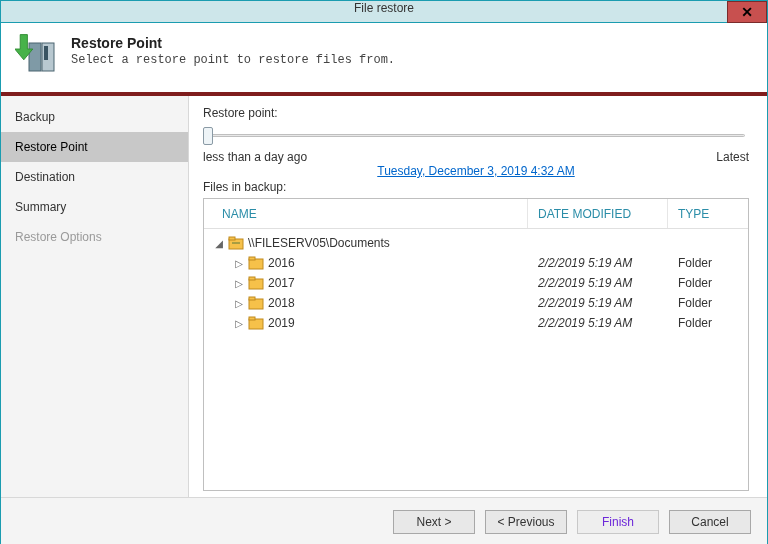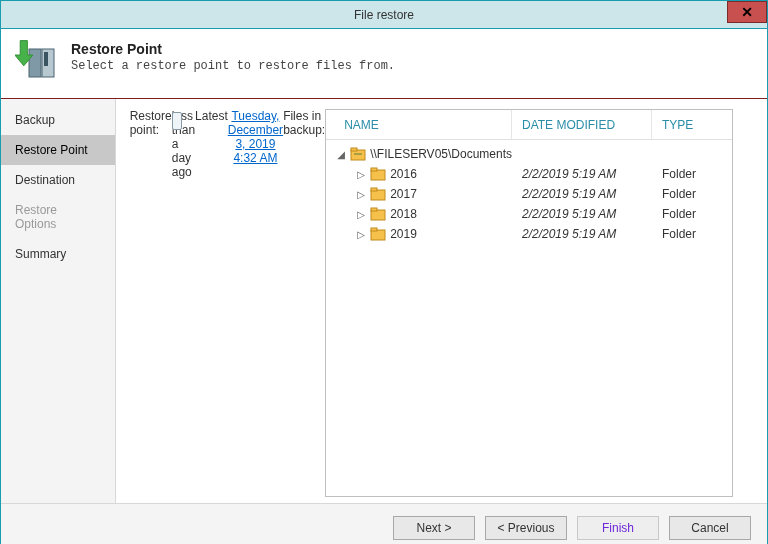--- a/index.html
+++ b/index.html
@@ -13,25 +13,25 @@
   overflow: hidden;
 }
 .window {
   width: 768px;
   height: 544px;
   border: 1px solid #1a9cb0;
   background: #fff;
   position: relative;
 }
 .titlebar {
-  height: 28px;
+  height: 22px;
   background: #cde6ea;
   border-bottom: 1px solid #1a9cb0;
   display: flex;
-  align-items: center;
+  align-items: flex-start;
   position: relative;
 }
 .titlebar-title {
   flex: 1;
   text-align: center;
   font-size: 12px;
   color: #333;
 }
 .close-btn {
   width: 40px;
@@ -54,40 +54,41 @@
   padding: 10px 14px 12px 14px;
   gap: 12px;
 }
 .header-icon svg { width: 44px; height: 44px; }
 .header-text { padding-top: 2px; }
 .header-title { font-weight: 600; font-size: 14px; color: #222; }
 .header-sub { font-size: 12px; color: #444; margin-top: 2px; font-family: Liberation Mono, monospace; }
 .body {
   display: flex;
   height: 405px;
-  border-top: 1px solid #7f1d1d;
+  border-top: 4px solid #7f1d1d;
 }
 .sidebar {
   width: 188px;
   background: #f4f4f4;
   border-right: 1px solid #d8d8d8;
   padding-top: 6px;
 }
 .nav-item {
   padding: 8px 14px;
   font-size: 12px;
   color: #333;
   cursor: pointer;
 }
 .nav-item.active { background: #c8c8c8; color: #000; }
 .nav-item.disabled { color: #9a9a9a; cursor: default; }
 .content {
   flex: 1;
-  padding: 10px 34px 6px 14px;
-  display: flex;
+  padding: 10px 18px 6px 14px;
+  display: flex;
+  flex-direction: column;
 }
 .label { font-size: 12px; color: #333; margin-bottom: 4px; }
 .slider-wrap { height: 24px; position: relative; margin-bottom: 2px; }
 .slider-track {
   position: absolute;
   top: 10px; left: 4px; right: 4px;
   height: 3px;
   background: #e8e8e8;
   border: 1px solid #bfbfbf;
   border-radius: 2px;
@@ -187,22 +188,22 @@
       <div class="header-title">Restore Point</div>
       <div class="header-sub">Select a restore point to restore files from.</div>
     </div>
   </div>
 
   <div class="body">
     <div class="sidebar">
       <div class="nav-item">Backup</div>
       <div class="nav-item active">Restore Point</div>
       <div class="nav-item">Destination</div>
+      <div class="nav-item">Summary</div>
       <div class="nav-item disabled">Restore Options</div>
-      <div class="nav-item">Summary</div>
     </div>
 
     <div class="content">
       <div class="label">Restore point:</div>
       <div class="slider-wrap">
         <div class="slider-track"></div>
         <div class="slider-thumb"></div>
       </div>
       <div class="slider-legend">
         <span>less than a day ago</span>

